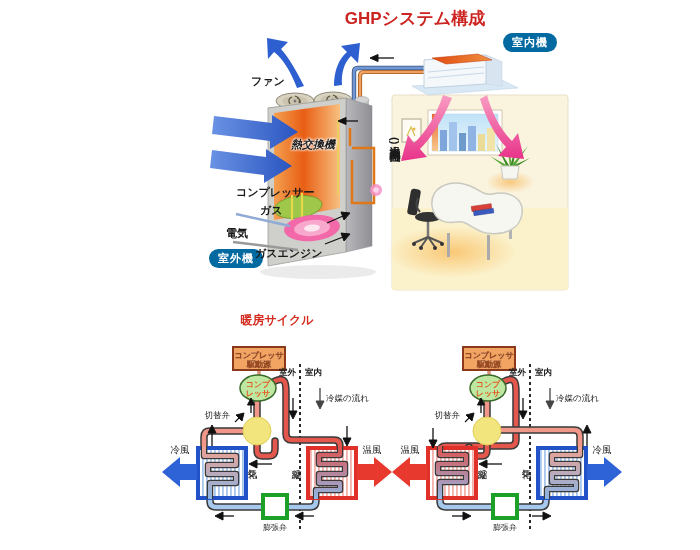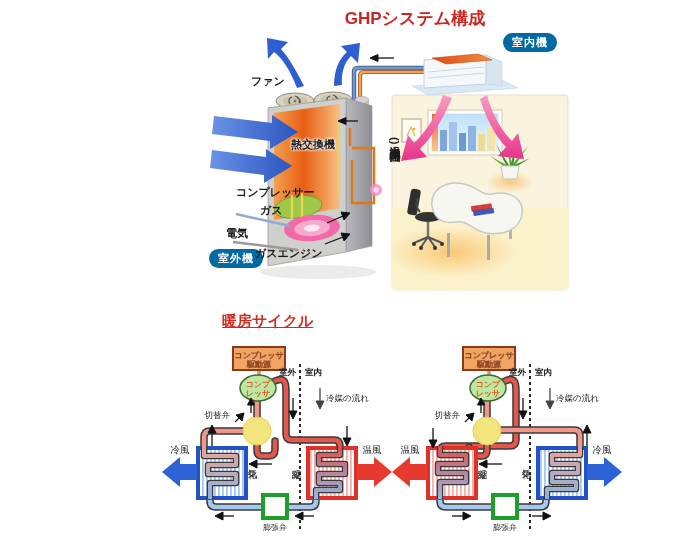--- a/index.html
+++ b/index.html
@@ -3,24 +3,24 @@
 <meta charset="utf-8">
 <style>
   html,body{margin:0;padding:0;}
   .stage{position:relative;width:700px;height:550px;background:#ffffff;overflow:hidden;
          font-family:"Liberation Sans","DejaVu Sans",sans-serif;margin-left:40px;}
   .page-title{position:absolute;left:285px;top:7px;width:180px;text-align:center;
     font-size:17px;font-weight:bold;color:#cc2420;white-space:nowrap;}
   .badge{position:absolute;background:#0369a1;color:#fff;font-size:11px;font-weight:bold;
     padding:2px 9px;border-radius:10px;letter-spacing:1px;white-space:nowrap;}
   .lbl{position:absolute;font-size:11px;font-weight:bold;color:#1a1a1a;white-space:nowrap;text-align:right;}
-  .lbl.halo{text-shadow:0 0 3px #fff,0 0 3px #fff,0 0 2px #fff;}
+  .lbl.halo{text-shadow:0 0 3px #fff,0 0 3px #fff,0 0 2px #fff;font-style:italic;}
   .vlbl{writing-mode:vertical-rl;}
-  .cycle-title{position:absolute;width:110px;text-align:left;font-size:15px;
-    font-weight:bold;color:#d42c20;white-space:nowrap;text-decoration:underline;}
+  .cycle-title{position:absolute;width:110px;text-align:center;font-size:12px;
+    font-weight:bold;color:#d42c20;white-space:nowrap;}
   svg{position:absolute;}
   svg text{font-family:"Liberation Sans","DejaVu Sans",sans-serif;}
 </style>
 </head>
 <body>
 
 <div class="stage">
 
   <svg width="0" height="0">
     <defs>

